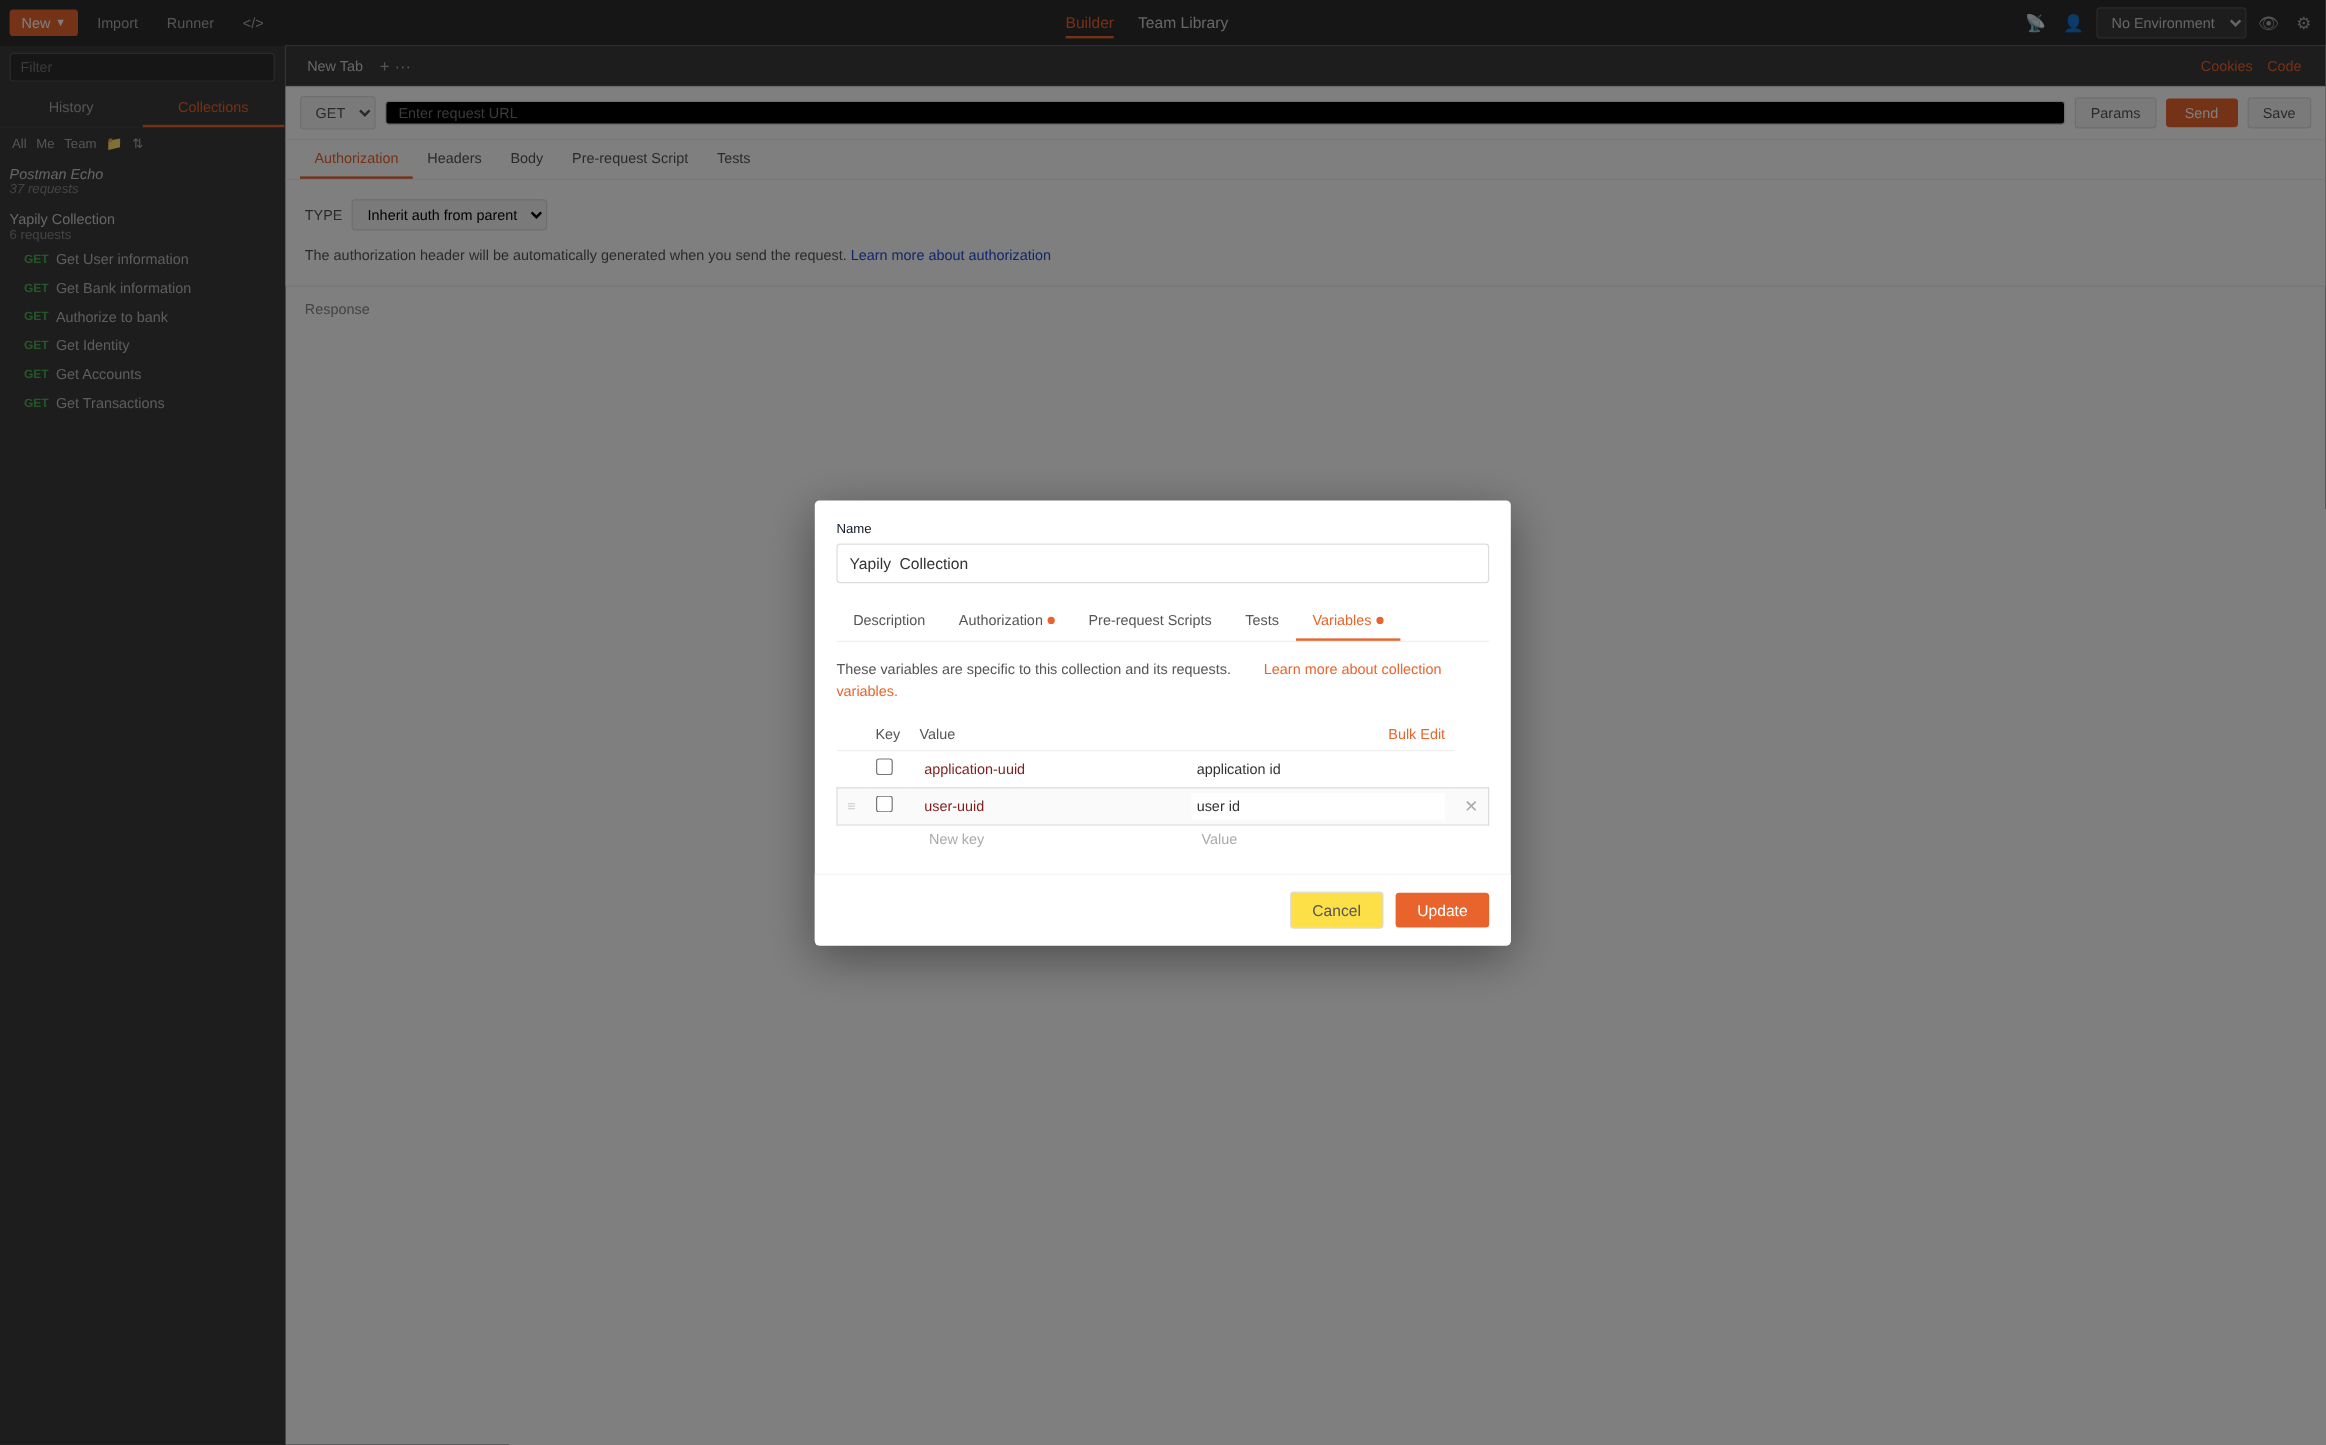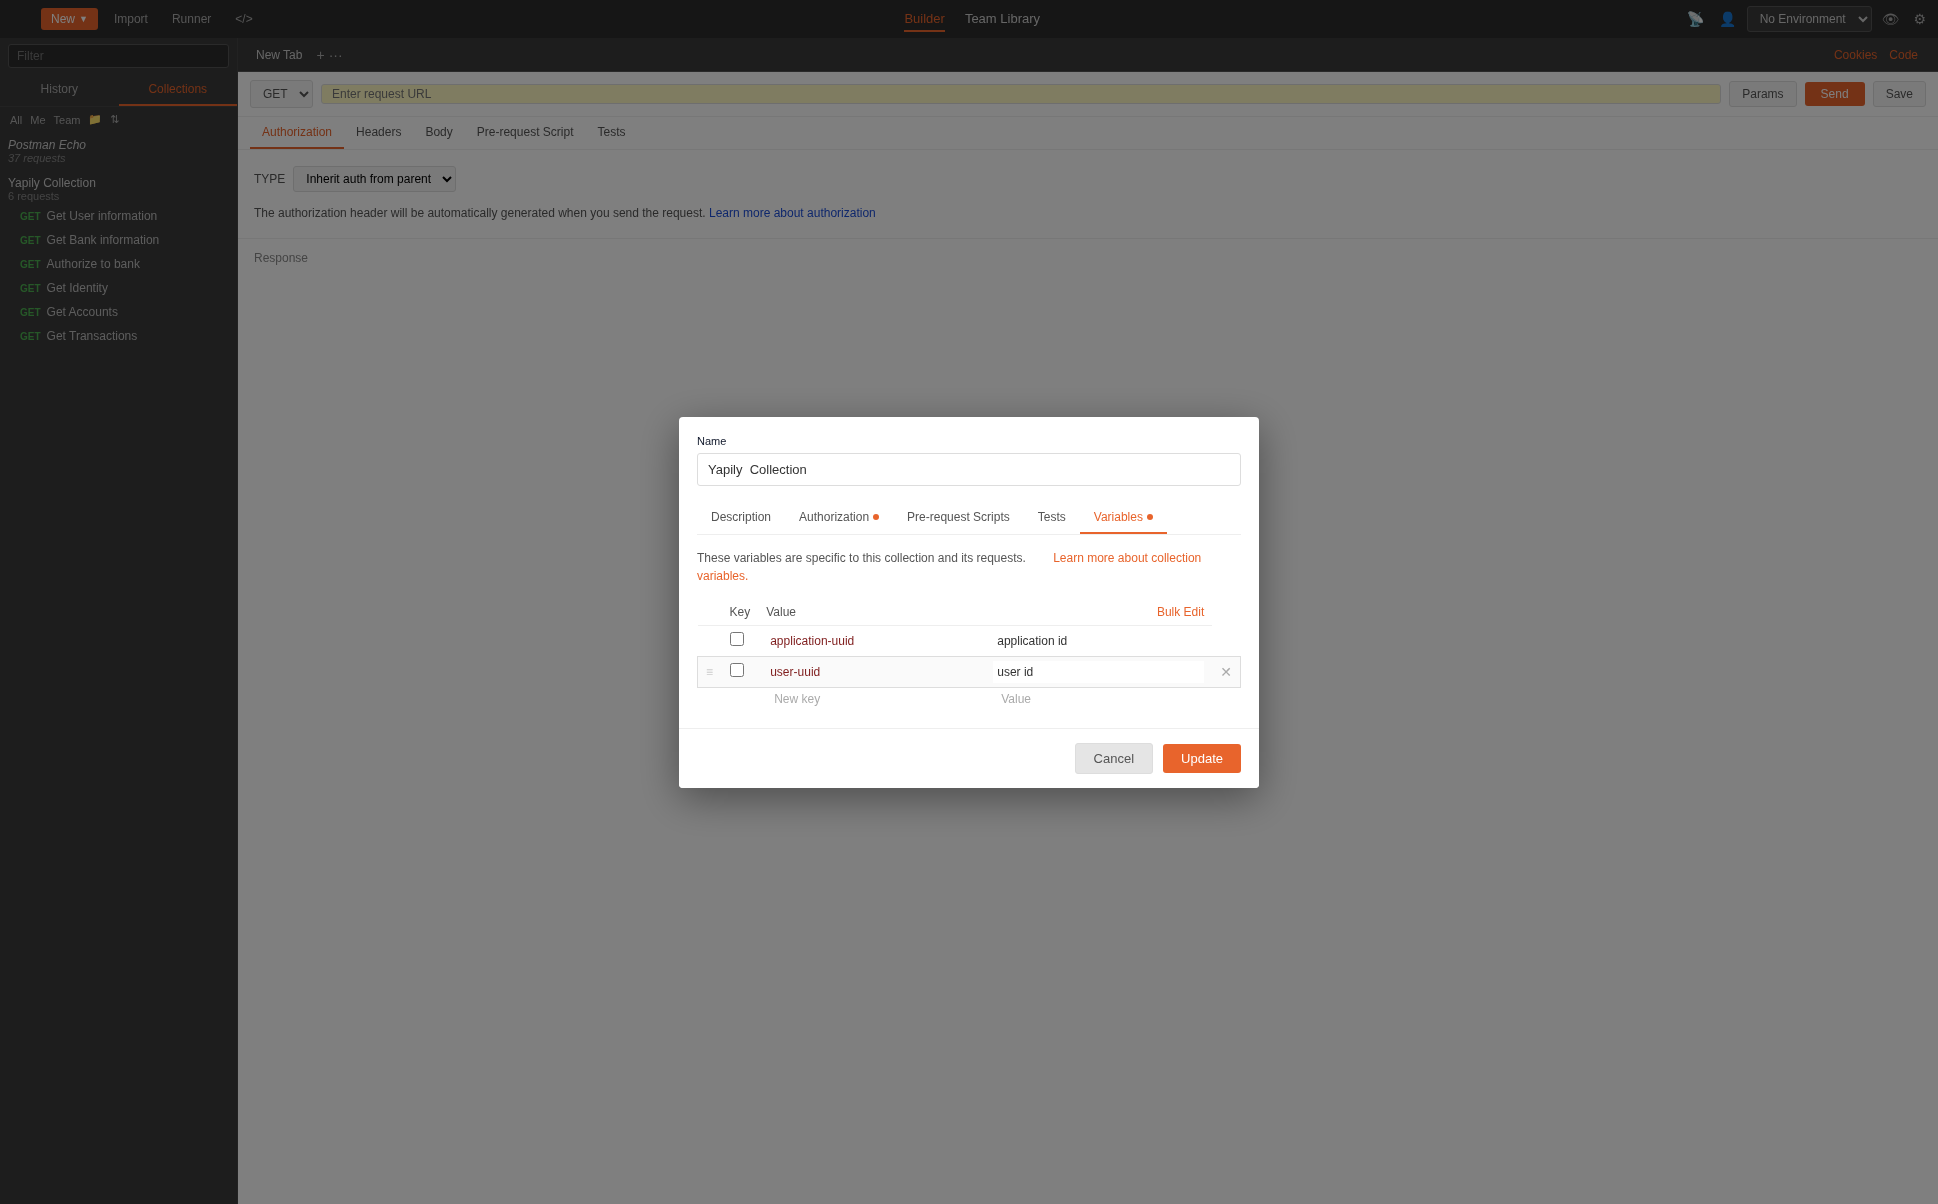--- a/index.html
+++ b/index.html
@@ -1,20 +1,20 @@
 <!DOCTYPE html>
 <html><head>
   <meta charset="utf-8">
   <style>
     * { box-sizing: border-box; margin: 0; padding: 0; }
     body { font-family: -apple-system, BlinkMacSystemFont, 'Segoe UI', sans-serif; font-size: 12px; background: #2c2c2c; color: #ccc; overflow: hidden; }
 
     
     .topbar { display: flex; align-items: center; height: 38px; background: #2c2c2c; padding: 0 8px; gap: 8px; }
-    .new-btn { background: #e8642c; color: white; border: none; border-radius: 3px; padding: 4px 10px; font-size: 12px; cursor: pointer; display: flex; align-items: center; gap: 4px; margin-left: 33px; }
+    .new-btn { background: #e8642c; color: white; border: none; border-radius: 3px; padding: 4px 10px; font-size: 12px; cursor: pointer; display: flex; align-items: center; gap: 4px; }
     .new-btn .arrow { font-size: 9px; }
     .topbar-btn { background: transparent; border: none; color: #aaa; font-size: 12px; cursor: pointer; padding: 4px 8px; }
     .topbar-center { flex: 1; display: flex; justify-content: center; gap: 20px; }
     .topbar-tab { color: #ccc; font-size: 13px; cursor: pointer; padding: 4px 0; border-bottom: 2px solid transparent; }
     .topbar-tab.active { color: #e8642c; border-bottom-color: #e8642c; }
     .icon-btn { background: none; border: none; color: #aaa; cursor: pointer; font-size: 14px; padding: 2px 4px; }
 
     
     .main-layout { display: flex; height: calc(100vh - 38px); }
 
@@ -36,21 +36,21 @@
 
     
     .content { flex: 1; display: flex; flex-direction: column; background: #fff; position: relative; }
     .content-tabs { display: flex; align-items: center; background: #3a3a3a; padding: 0 8px; height: 34px; border-bottom: 1px solid #555; }
     .content-tab { padding: 4px 10px; font-size: 12px; color: #ccc; cursor: pointer; }
     .content-tab-actions { display: flex; gap: 4px; margin-left: 4px; }
     .content-tab-action { background: none; border: none; color: #aaa; cursor: pointer; font-size: 14px; }
 
     .request-bar { display: flex; align-items: center; padding: 8px 12px; background: #fff; border-bottom: 1px solid #eee; gap: 8px; }
     .method-select { background: #f5f5f5; border: 1px solid #ddd; border-radius: 3px; padding: 5px 8px; font-size: 12px; color: #555; cursor: pointer; }
-    .url-input { flex: 1; background: #fef9c3; border: 1px solid #ddd; border-radius: 3px; padding: 2px 10px; font-size: 12px; color: #888; }
+    .url-input { flex: 1; background: #000000; border: 1px solid #ddd; border-radius: 3px; padding: 2px 10px; font-size: 12px; color: #888; }
     .params-btn { background: #f5f5f5; border: 1px solid #ddd; border-radius: 3px; padding: 5px 12px; font-size: 12px; color: #555; cursor: pointer; }
     .send-btn { background: #e8642c; color: white; border: none; border-radius: 3px; padding: 5px 16px; font-size: 12px; cursor: pointer; }
     .save-btn { background: #f5f5f5; border: 1px solid #ddd; border-radius: 3px; padding: 5px 12px; font-size: 12px; color: #555; cursor: pointer; }
 
     .req-tabs { display: flex; border-bottom: 1px solid #eee; background: #fff; padding: 0 12px; }
     .req-tab { padding: 8px 12px; font-size: 12px; color: #555; cursor: pointer; border-bottom: 2px solid transparent; }
     .req-tab.active { color: #e8642c; border-bottom-color: #e8642c; }
 
     .auth-content { padding: 16px; background: #fff; }
     .auth-type-row { display: flex; align-items: center; gap: 8px; margin-bottom: 12px; }
@@ -89,21 +89,21 @@
     .var-checkbox { width: 14px; height: 14px; cursor: pointer; }
     .var-key-input { width: 100%; border: none; background: transparent; font-size: 12px; color: #7f1d1d; padding: 4px; }
     .var-val-input { width: 100%; border: none; background: transparent; font-size: 12px; color: #333; padding: 4px; }
     .var-row-active { background: #fafafa; border: 1px solid #ddd; border-radius: 2px; }
     .var-row-active .var-val-input { background: white; }
     .remove-var { background: none; border: none; color: #aaa; cursor: pointer; font-size: 14px; }
     .new-key-placeholder { color: #aaa; font-size: 12px; padding: 4px 8px; }
     .new-val-placeholder { color: #aaa; font-size: 12px; padding: 4px 8px; }
 
     .modal-footer { display: flex; justify-content: flex-end; align-items: center; gap: 10px; padding: 14px 18px; border-top: 1px solid #eee; background: #fff; border-radius: 0 0 4px 4px; }
-    .cancel-btn { background: #e5e5e5; border: 1px solid #ddd; border-radius: 3px; padding: 7px 18px; font-size: 13px; color: #555; cursor: pointer; }
+    .cancel-btn { background: #fde047; border: 1px solid #ddd; border-radius: 3px; padding: 7px 18px; font-size: 13px; color: #555; cursor: pointer; }
     .update-btn { background: #e8642c; color: white; border: none; border-radius: 3px; padding: 7px 18px; font-size: 13px; cursor: pointer; }
 
     .top-right-icons { display: flex; align-items: center; gap: 6px; }
     .env-select { background: #3a3a3a; border: 1px solid #555; color: #ccc; border-radius: 3px; padding: 4px 8px; font-size: 12px; }
     .cookies-code { display: flex; gap: 12px; padding: 6px 12px; }
     .cookies-link { color: #e8642c; font-size: 12px; cursor: pointer; text-decoration: none; }
   </style>
 </head>
 <body>
 

